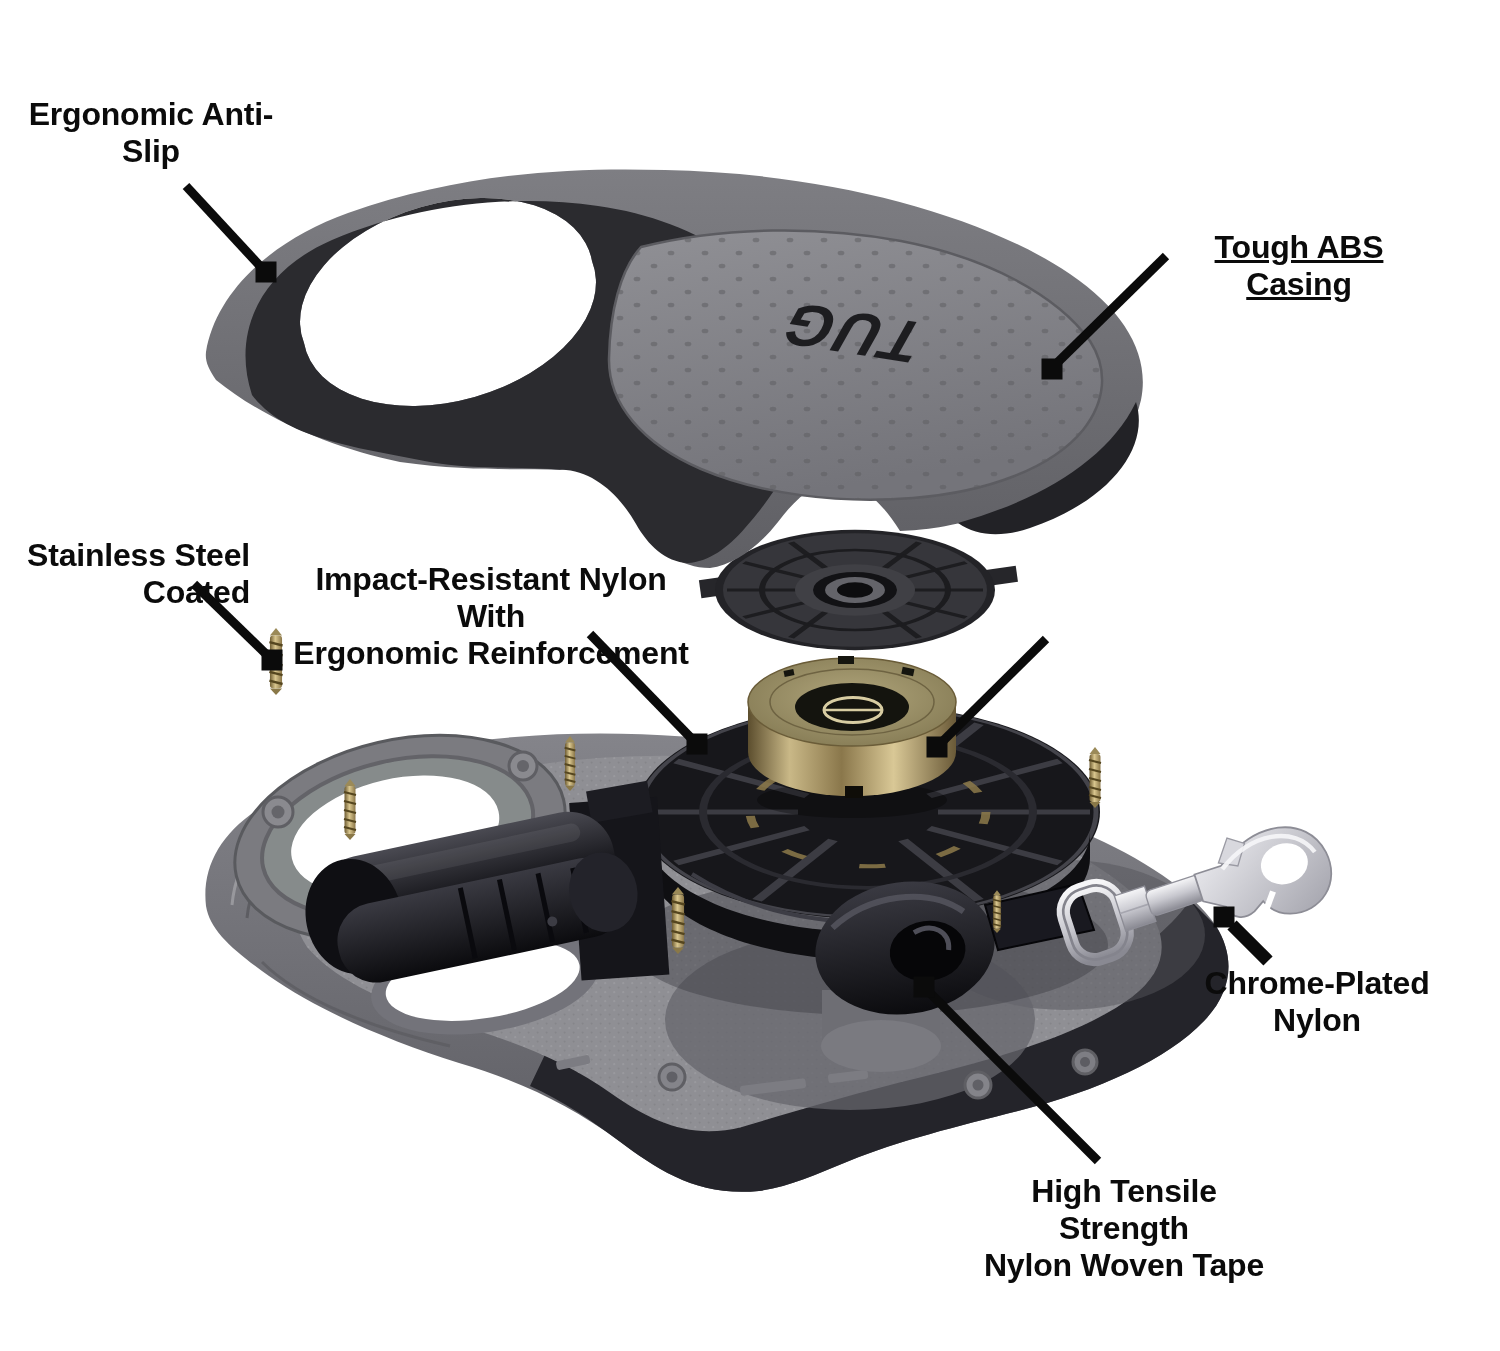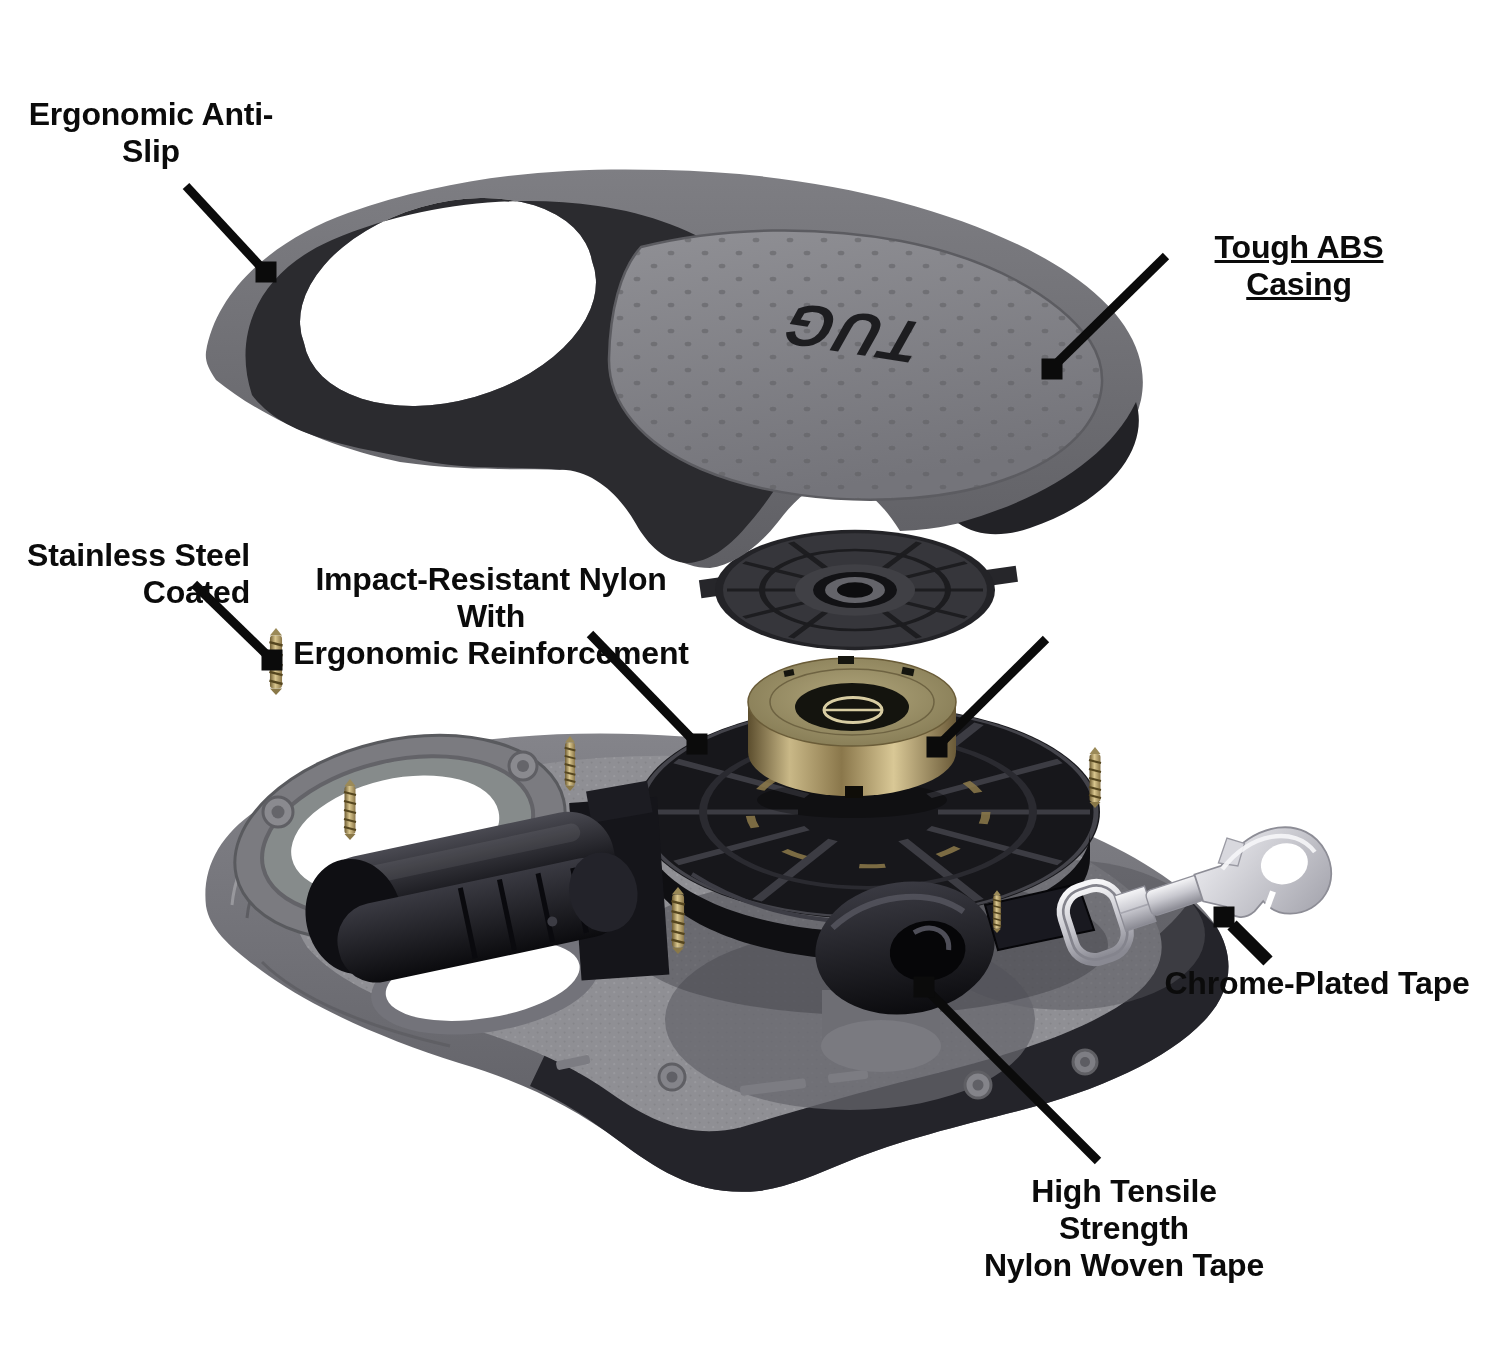--- a/index.html
+++ b/index.html
@@ -357,20 +357,20 @@
 </div>
 <div class="callout" style="left:22px;top:537px;width:228px;text-align:right;">
   <span>Stainless Steel</span>
   <span>Coated</span>
 </div>
 <div class="callout" style="left:268px;top:561px;width:412px;margin-left:17px;">
   <span>Impact-Resistant Nylon With</span>
   <span>Ergonomic Reinforcement</span>
 </div>
 <div class="callout" style="left:1163px;top:965px;width:308px;">
-  <span>Chrome-Plated Tape</span>
+  <span>Chrome-Plated Nylon</span>
 </div>
 <div class="callout" style="left:963px;top:1173px;width:322px;">
   <span>High Tensile Strength</span>
   <span>Nylon Woven Tape</span>
 </div>
 
 </div>
 
 </body></html>

